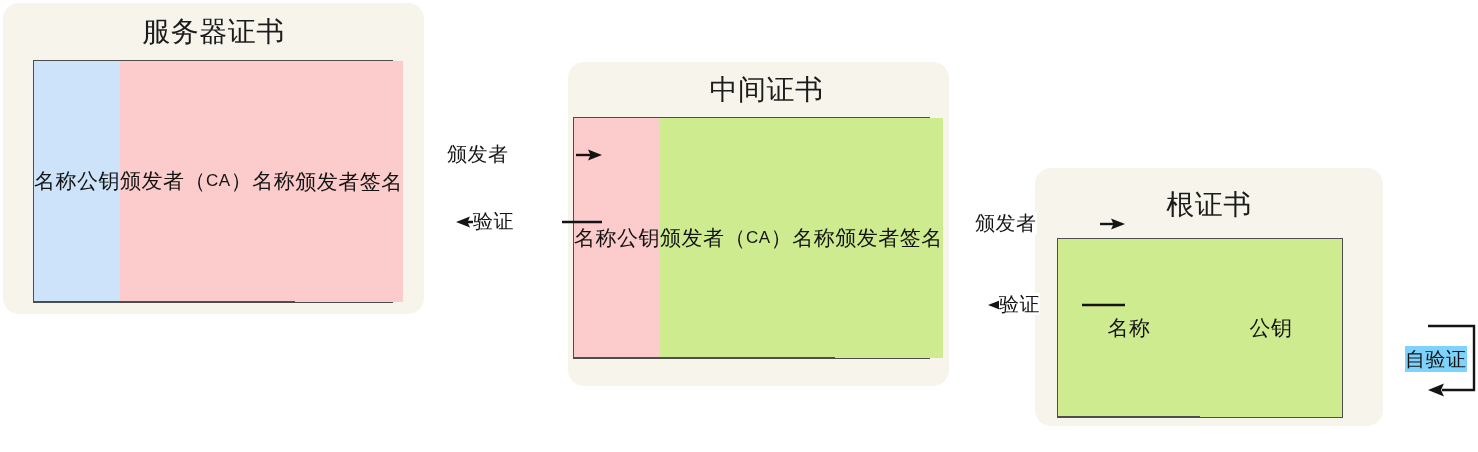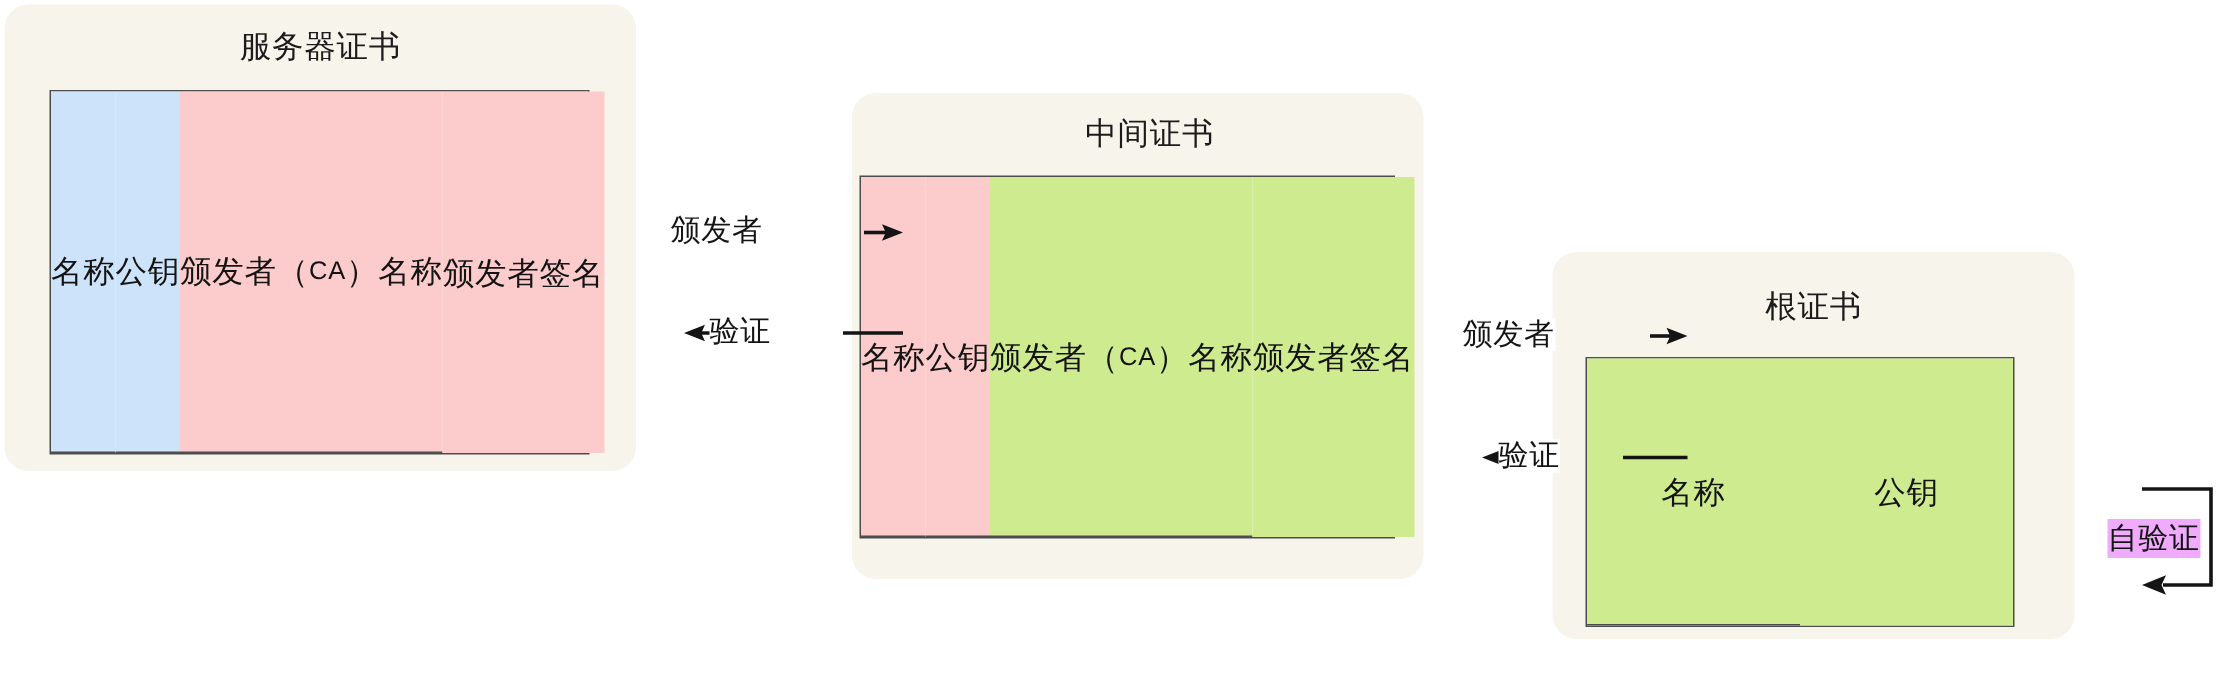--- a/index.html
+++ b/index.html
@@ -21,21 +21,21 @@
     background: #f7f4ec;
     border-radius: 16px;
     box-sizing: border-box;
   }
   .cert-title {
     position: absolute;
     left: 0;
     right: 0;
     text-align: center;
     color: #1b1b1b;
-    font-size: 21px;
+    font-size: 28px;
     line-height: 26px;
     letter-spacing: 0.5px;
     white-space: nowrap;
   }
 
   
   .cert-table {
     position: absolute;
     border: 1.6px solid #4d4d4d;
     box-sizing: border-box;
@@ -83,21 +83,21 @@
     background: #ffffff;
     line-height: 22px;
   }
 
   .selfloop-label {
     position: absolute;
     font-size: 20px;
     color: #141414;
     white-space: nowrap;
     letter-spacing: 0.5px;
-    background: #f0abfc;
+    background: #7dd3fc;
     line-height: 24px;
     padding: 1px 0;
   }
 </style>
 </head>
 <body>
 
 <div class="cert-card" style="left:3px; top:3px; width:421px; height:311px;">
   <div class="cert-title" style="top:16px;">服务器证书</div>
   <div class="cert-table" style="left:30px; top:57px; width:360px; height:243px;">

